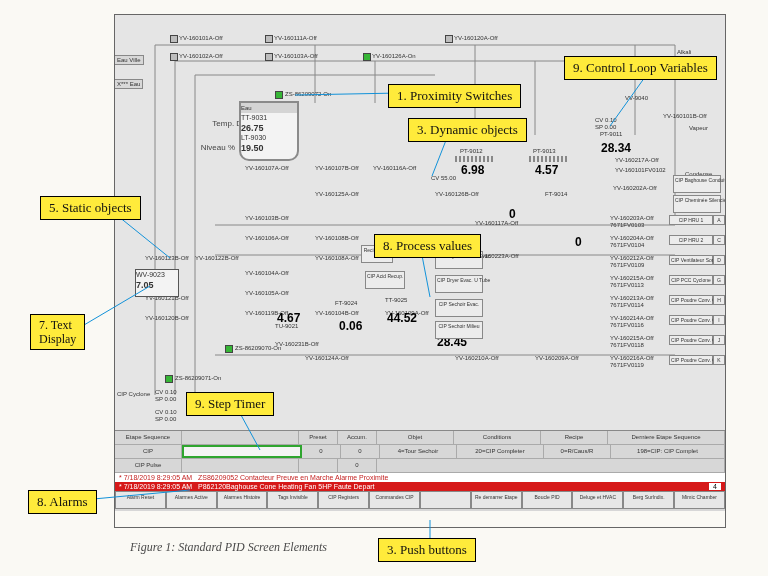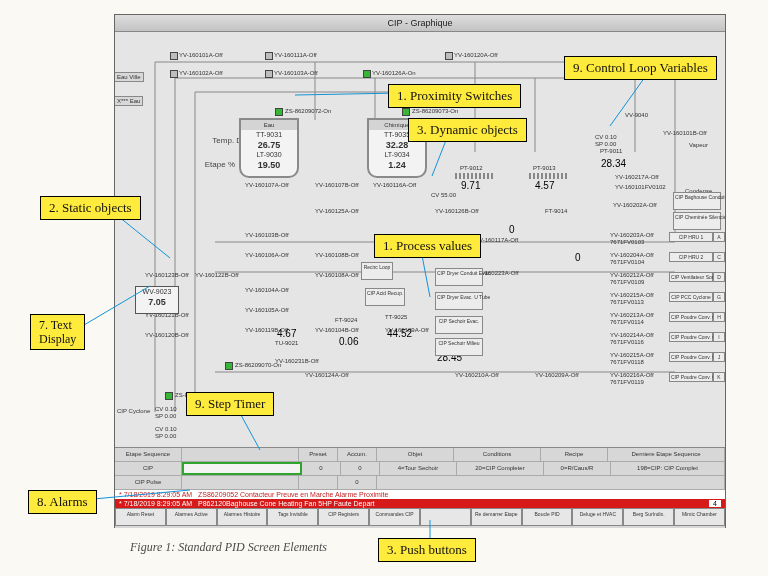--- a/index.html
+++ b/index.html
@@ -1,25 +1,25 @@
 <!DOCTYPE html>
 <html><head>
 <meta charset="utf-8">
 <style>
   html,body{margin:0;padding:0;width:768px;height:576px;font-family:Arial,Helvetica,sans-serif;background:#faf9f4;overflow:hidden}
   .frame{position:absolute;left:114px;top:14px;width:610px;height:512px;border:1px solid #666}
   .titlebar{height:16px;background:linear-gradient(#dedede,#c3c3c3);border-bottom:1px solid #888;font-size:9px;text-align:center;line-height:16px;color:#222}
   .canvas{position:relative;width:100%;height:calc(100% - 16px);background:#e5e5e5;overflow:hidden;font-size:7px;color:#333}
   .diagram{position:absolute;left:0;top:0;right:0;bottom:80px}
   .tag{position:absolute;font-size:6px;color:#333;white-space:nowrap}
-  .box{position:absolute;border:2px solid #8a8a8a;background:#f3f3f3;text-align:center}
+  .box{position:absolute;border:2px solid #8a8a8a;background:#f3f3f3;text-align:left}
   .box div{font-size:7px;line-height:10px}
   .box .hdr{background:#d4d4d4;font-size:6px}
   .box .val{font-weight:bold;font-size:9px}
-  .pv{position:absolute;font-size:10px;font-weight:normal;color:#000}
+  .pv{position:absolute;font-size:12px;font-weight:bold;color:#000}
   .ind{position:absolute;width:6px;height:6px;background:#36b536;border:1px solid #444}
   .ind.off{background:#bdbdbd}
   .rbox{position:absolute;border:1px solid #888;background:#ececec;font-size:5px;text-align:center;line-height:8px;padding:0 1px;white-space:nowrap}
   .squiggle{position:absolute;height:6px;background:repeating-linear-gradient(90deg,#888 0 2px,transparent 2px 4px)}
   .leftlbl{position:absolute;font-size:8px;color:#444;text-align:right}
   svg.wires{position:absolute;left:0;top:0;width:100%;height:100%}
   svg.wires line{stroke:#888;stroke-width:1}
   
   .footer{position:absolute;left:0;right:0;bottom:0;height:80px;background:#d7d7d7;border-top:1px solid #888;font-size:6px}
   .footer .row{display:flex;height:13px;border-bottom:1px solid #aaa}
@@ -34,21 +34,20 @@
   .annot.sm{font-size:12px}
   svg.annotlines{position:absolute;left:0;top:0;width:768px;height:576px;z-index:40;pointer-events:none}
   svg.annotlines line{stroke:#1292d9;stroke-width:1}
   .caption{position:absolute;left:130px;top:540px;font-family:"Times New Roman",serif;font-style:italic;font-size:12px;color:#4a4a4a}
   .sidetab{position:absolute;font-size:6px;background:#d8d8d8;border:1px solid #888;padding:1px 2px}
 </style>
 </head>
 <body>
 
 <div class="frame">
-  <div class="titlebar">CIP - Graphique</div>
   <div class="canvas">
     <div class="diagram">
 
       <svg class="wires">
         <line x1="40" y1="30" x2="560" y2="30"></line>
           <line x1="40" y1="30" x2="40" y2="380"></line>
         <line x1="60" y1="46" x2="560" y2="46"></line>
           <line x1="60" y1="46" x2="60" y2="380"></line>
         <line x1="80" y1="60" x2="320" y2="60"></line>
           <line x1="80" y1="60" x2="80" y2="380"></line>
@@ -85,37 +84,30 @@
       <div class="ind" style="left:160px;top:76px"></div>
       <div class="tag" style="left:170px;top:76px">ZS-86209072-On</div>
       <div class="ind" style="left:287px;top:76px"></div>
       <div class="tag" style="left:297px;top:76px">ZS-86209073-On</div>
       <div class="ind" style="left:110px;top:330px"></div>
       <div class="tag" style="left:120px;top:330px">ZS-86209070-On</div>
       <div class="ind" style="left:50px;top:360px"></div>
       <div class="tag" style="left:60px;top:360px">ZS-86209071-On</div>
 
       <div class="leftlbl" style="left:68px;top:104px;width:76px">Temp. Deg C</div>
-      <div class="leftlbl" style="left:60px;top:128px;width:60px">Etape %</div>
+      <div class="leftlbl" style="left:60px;top:128px;width:60px">Niveau %</div>
 
       <div class="box" style="left:124px;top:86px;width:56px;height:56px;border-radius:0 0 10px 10px">
         <div class="hdr">Eau</div>
         <div>TT-9031</div>
         <div class="val">26.75</div>
         <div>LT-9030</div>
         <div class="val">19.50</div>
       </div>
 
-      <div class="box" style="left:252px;top:86px;width:56px;height:56px;border-radius:0 0 10px 10px">
-        <div class="hdr">Chimique</div>
-        <div>TT-9035</div>
-        <div class="val">32.28</div>
-        <div>LT-9034</div>
-        <div class="val">1.24</div>
-      </div>
 
       <div class="tag" style="left:130px;top:150px">YV-160107A-Off</div>
       <div class="tag" style="left:200px;top:150px">YV-160107B-Off</div>
       <div class="tag" style="left:258px;top:150px">YV-160116A-Off</div>
       <div class="tag" style="left:200px;top:176px">YV-160125A-Off</div>
       <div class="tag" style="left:130px;top:200px">YV-160103B-Off</div>
       <div class="tag" style="left:200px;top:240px">YV-160108A-Off</div>
       <div class="tag" style="left:130px;top:220px">YV-160106A-Off</div>
       <div class="tag" style="left:130px;top:255px">YV-160104A-Off</div>
       <div class="tag" style="left:200px;top:220px">YV-160108B-Off</div>
@@ -136,21 +128,21 @@
       <div class="tag" style="left:30px;top:300px">YV-160120B-Off</div>
       <div class="tag" style="left:160px;top:326px">YV-160231B-Off</div>
 
       <div class="box" style="left:20px;top:254px;width:42px;height:26px;border:1px solid #555">
         <div>WV-9023</div>
         <div class="val">7.05</div>
       </div>
 
       <div class="tag" style="left:345px;top:133px">PT-9012</div>
       <div class="squiggle" style="left:340px;top:141px;width:40px"></div>
-      <div class="pv" style="left:346px;top:148px">9.71</div>
+      <div class="pv" style="left:346px;top:148px">6.98</div>
       <div class="tag" style="left:418px;top:133px">PT-9013</div>
       <div class="squiggle" style="left:414px;top:141px;width:40px"></div>
       <div class="pv" style="left:420px;top:148px">4.57</div>
       <div class="tag" style="left:485px;top:116px">PT-9011</div>
       <div class="pv" style="left:486px;top:126px">28.34</div>
       <div class="tag" style="left:430px;top:176px">FT-9014</div>
       <div class="pv" style="left:394px;top:192px">0</div>
       <div class="pv" style="left:460px;top:220px">0</div>
 
       <div class="tag" style="left:316px;top:160px">CV 55.00</div>
@@ -281,23 +273,23 @@
   <line x1="420" y1="245" x2="430" y2="297"></line>
   <line x1="650" y1="70" x2="610" y2="126"></line>
   <line x1="430" y1="547" x2="430" y2="520"></line>
   <line x1="108" y1="208" x2="170" y2="258"></line>
   <line x1="450" y1="130" x2="432" y2="176"></line>
   <line x1="72" y1="501" x2="190" y2="490"></line>
   <line x1="62" y1="338" x2="150" y2="286"></line>
   <line x1="235" y1="404" x2="260" y2="450"></line>
   <line x1="400" y1="93" x2="295" y2="95"></line>
 </svg>
-<div class="annot" style="left:374px;top:234px">1. Process values</div>
+<div class="annot" style="left:374px;top:234px">8. Process values</div>
 <div class="annot" style="left:564px;top:56px">9. Control Loop Variables</div>
 <div class="annot" style="left:378px;top:538px">3. Push buttons</div>
-<div class="annot" style="left:40px;top:196px">2. Static objects</div>
+<div class="annot" style="left:40px;top:196px">5. Static objects</div>
 <div class="annot" style="left:408px;top:118px">3. Dynamic objects</div>
 <div class="annot" style="left:28px;top:490px">8. Alarms</div>
 <div class="annot sm" style="left:30px;top:314px;line-height:14px">7. Text<br>Display</div>
 <div class="annot" style="left:186px;top:392px">9. Step Timer</div>
 <div class="annot" style="left:388px;top:84px">1. Proximity Switches</div>
 
 <div class="caption">Figure 1: Standard PID Screen Elements</div>
 
 </body></html>

